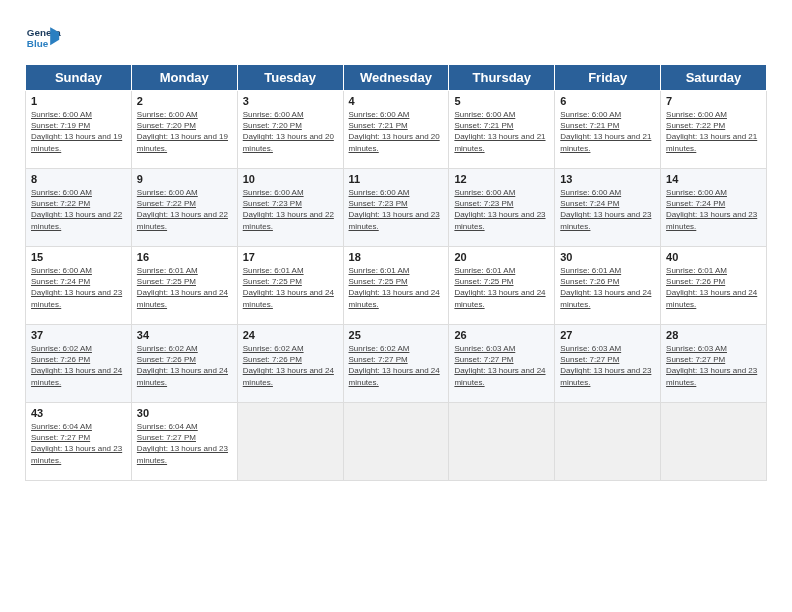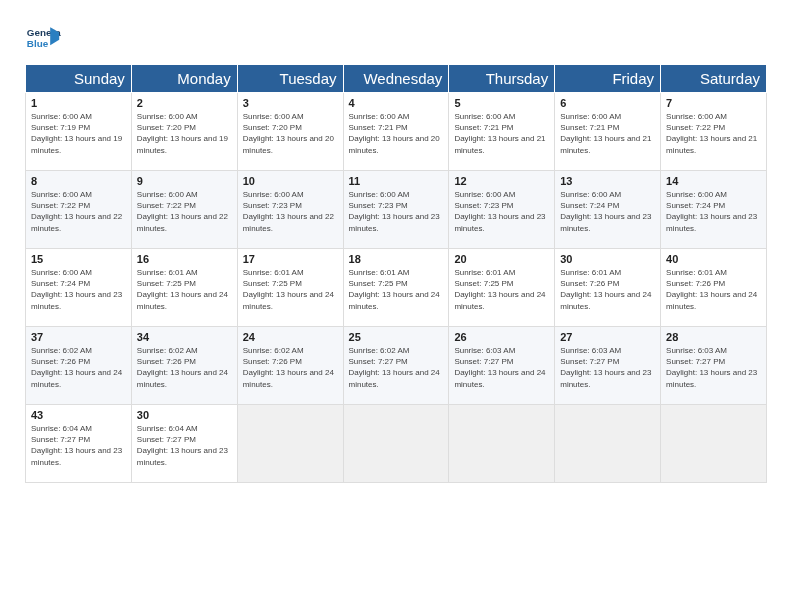--- a/index.html
+++ b/index.html
@@ -50,23 +50,23 @@
       color: #333;
     }
     .calendar-table {
       width: 100%;
       border-collapse: collapse;
       table-layout: fixed;
     }
     .calendar-table th {
       background-color: #2a6099;
       color: #fff;
-      font-size: 15px;
-      font-weight: normal;
-      text-align: right;
+      font-size: 13px;
+      font-weight: bold;
+      text-align: center;
       padding: 5px 6px;
       border: 1px solid #fff;
     }
     .calendar-table td {
       vertical-align: top;
       font-size: 8.5px;
       color: #333;
       padding: 4px 5px;
       border: 1px solid #ddd;
       height: 78px;
@@ -79,20 +79,21 @@
       font-size: 11px;
       font-weight: bold;
       color: #222;
       display: block;
       margin-bottom: 2px;
     }
     .day-info {
       font-size: 8px;
       color: #444;
       line-height: 1.4;
+      text-decoration: underline;
     }
     .empty-cell {
       background: #f0f0f0 !important;
     }
   </style>
 </head>
 <body>
 
 <div class="page">
   <div class="header">

